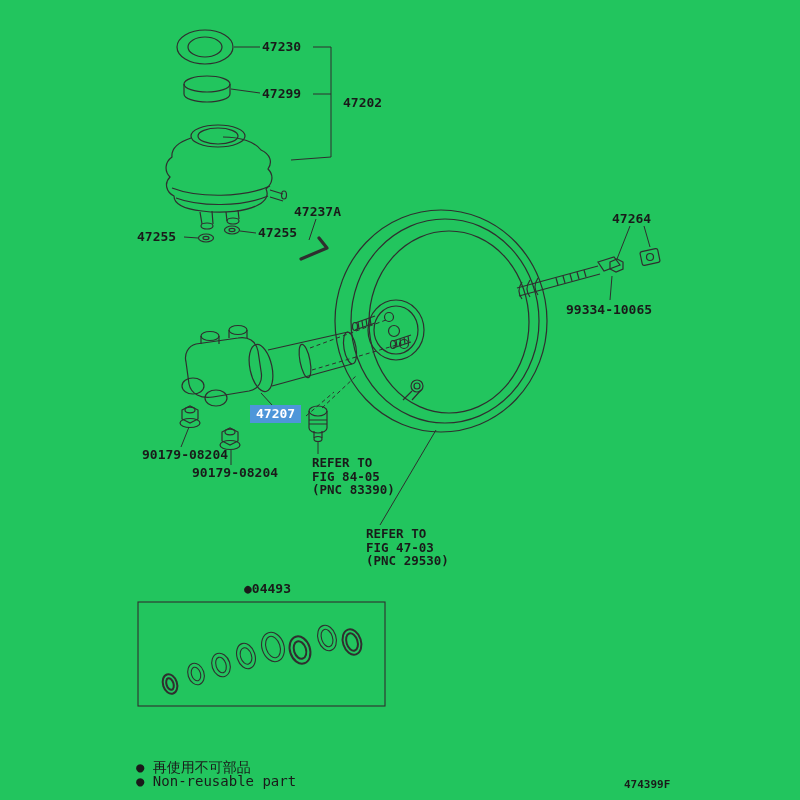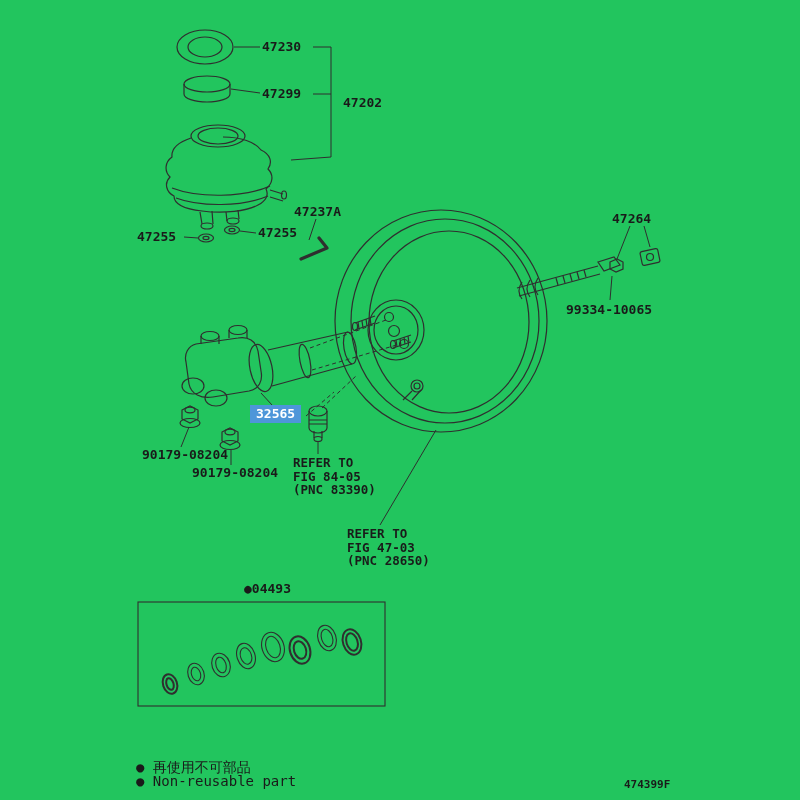--- a/index.html
+++ b/index.html
@@ -12,21 +12,21 @@
   .lbl {
     position:absolute; font-weight:700; font-size:13px; line-height:14px;
     color:#1a1a1a; white-space:nowrap;
   }
   .clickable { cursor:pointer; }
   .highlight {
     background:var(--highlight,#4e96d9); color:#ffffff; padding:2px 6px;
   }
   .note {
     position:absolute; font-weight:700; font-size:12.5px; line-height:13.5px;
-    color:#1a1a1a; white-space:nowrap;
+    color:#1a1a1a; white-space:nowrap;margin-left:19px;
   }
   .footnote {
     position:absolute; font-weight:400; font-size:14px; line-height:14px;
     color:#1a1a1a; white-space:nowrap;
   }
   .doccode {
     position:absolute; font-weight:700; font-size:11px; color:#1a1a1a;text-align:center;
   }
 </style>
 </head>
@@ -202,36 +202,36 @@
       <path d="M272,405 L261,393"></path>
     </g>
   </svg>
 
   <div class="lbl clickable" style="left:262px;top:40px">47230</div>
   <div class="lbl clickable" style="left:262px;top:87px">47299</div>
   <div class="lbl clickable" style="left:343px;top:96px">47202</div>
   <div class="lbl clickable" style="left:294px;top:205px">47237A</div>
   <div class="lbl clickable" style="left:137px;top:230px">47255</div>
   <div class="lbl clickable" style="left:258px;top:226px">47255</div>
-  <div class="lbl clickable highlight" style="left:250px;top:405px">32565</div>
+  <div class="lbl clickable highlight" style="left:250px;top:405px">47207</div>
   <div class="lbl clickable" style="left:612px;top:212px">47264</div>
   <div class="lbl clickable" style="left:566px;top:303px">99334-10065</div>
   <div class="lbl clickable" style="left:142px;top:448px">90179-08204</div>
   <div class="lbl clickable" style="left:192px;top:466px">90179-08204</div>
   <div class="lbl clickable" style="left:244px;top:582px">●04493</div>
 
   <div class="note" style="left:293px;top:456px">
     <div>REFER TO</div>
     <div>FIG 84-05</div>
     <div>(PNC 83390)</div>
   </div>
   <div class="note" style="left:347px;top:527px">
     <div>REFER TO</div>
     <div>FIG 47-03</div>
-    <div>(PNC 28650)</div>
+    <div>(PNC 29530)</div>
   </div>
 
   <div class="footnote" style="left:136px;top:760px">● 再使用不可部品</div>
   <div class="footnote" style="left:136px;top:774px">● Non-reusable part</div>
 
   <div class="doccode" style="left:624px;top:778px">474399F</div>
 
 </div>
 
 </body></html>

